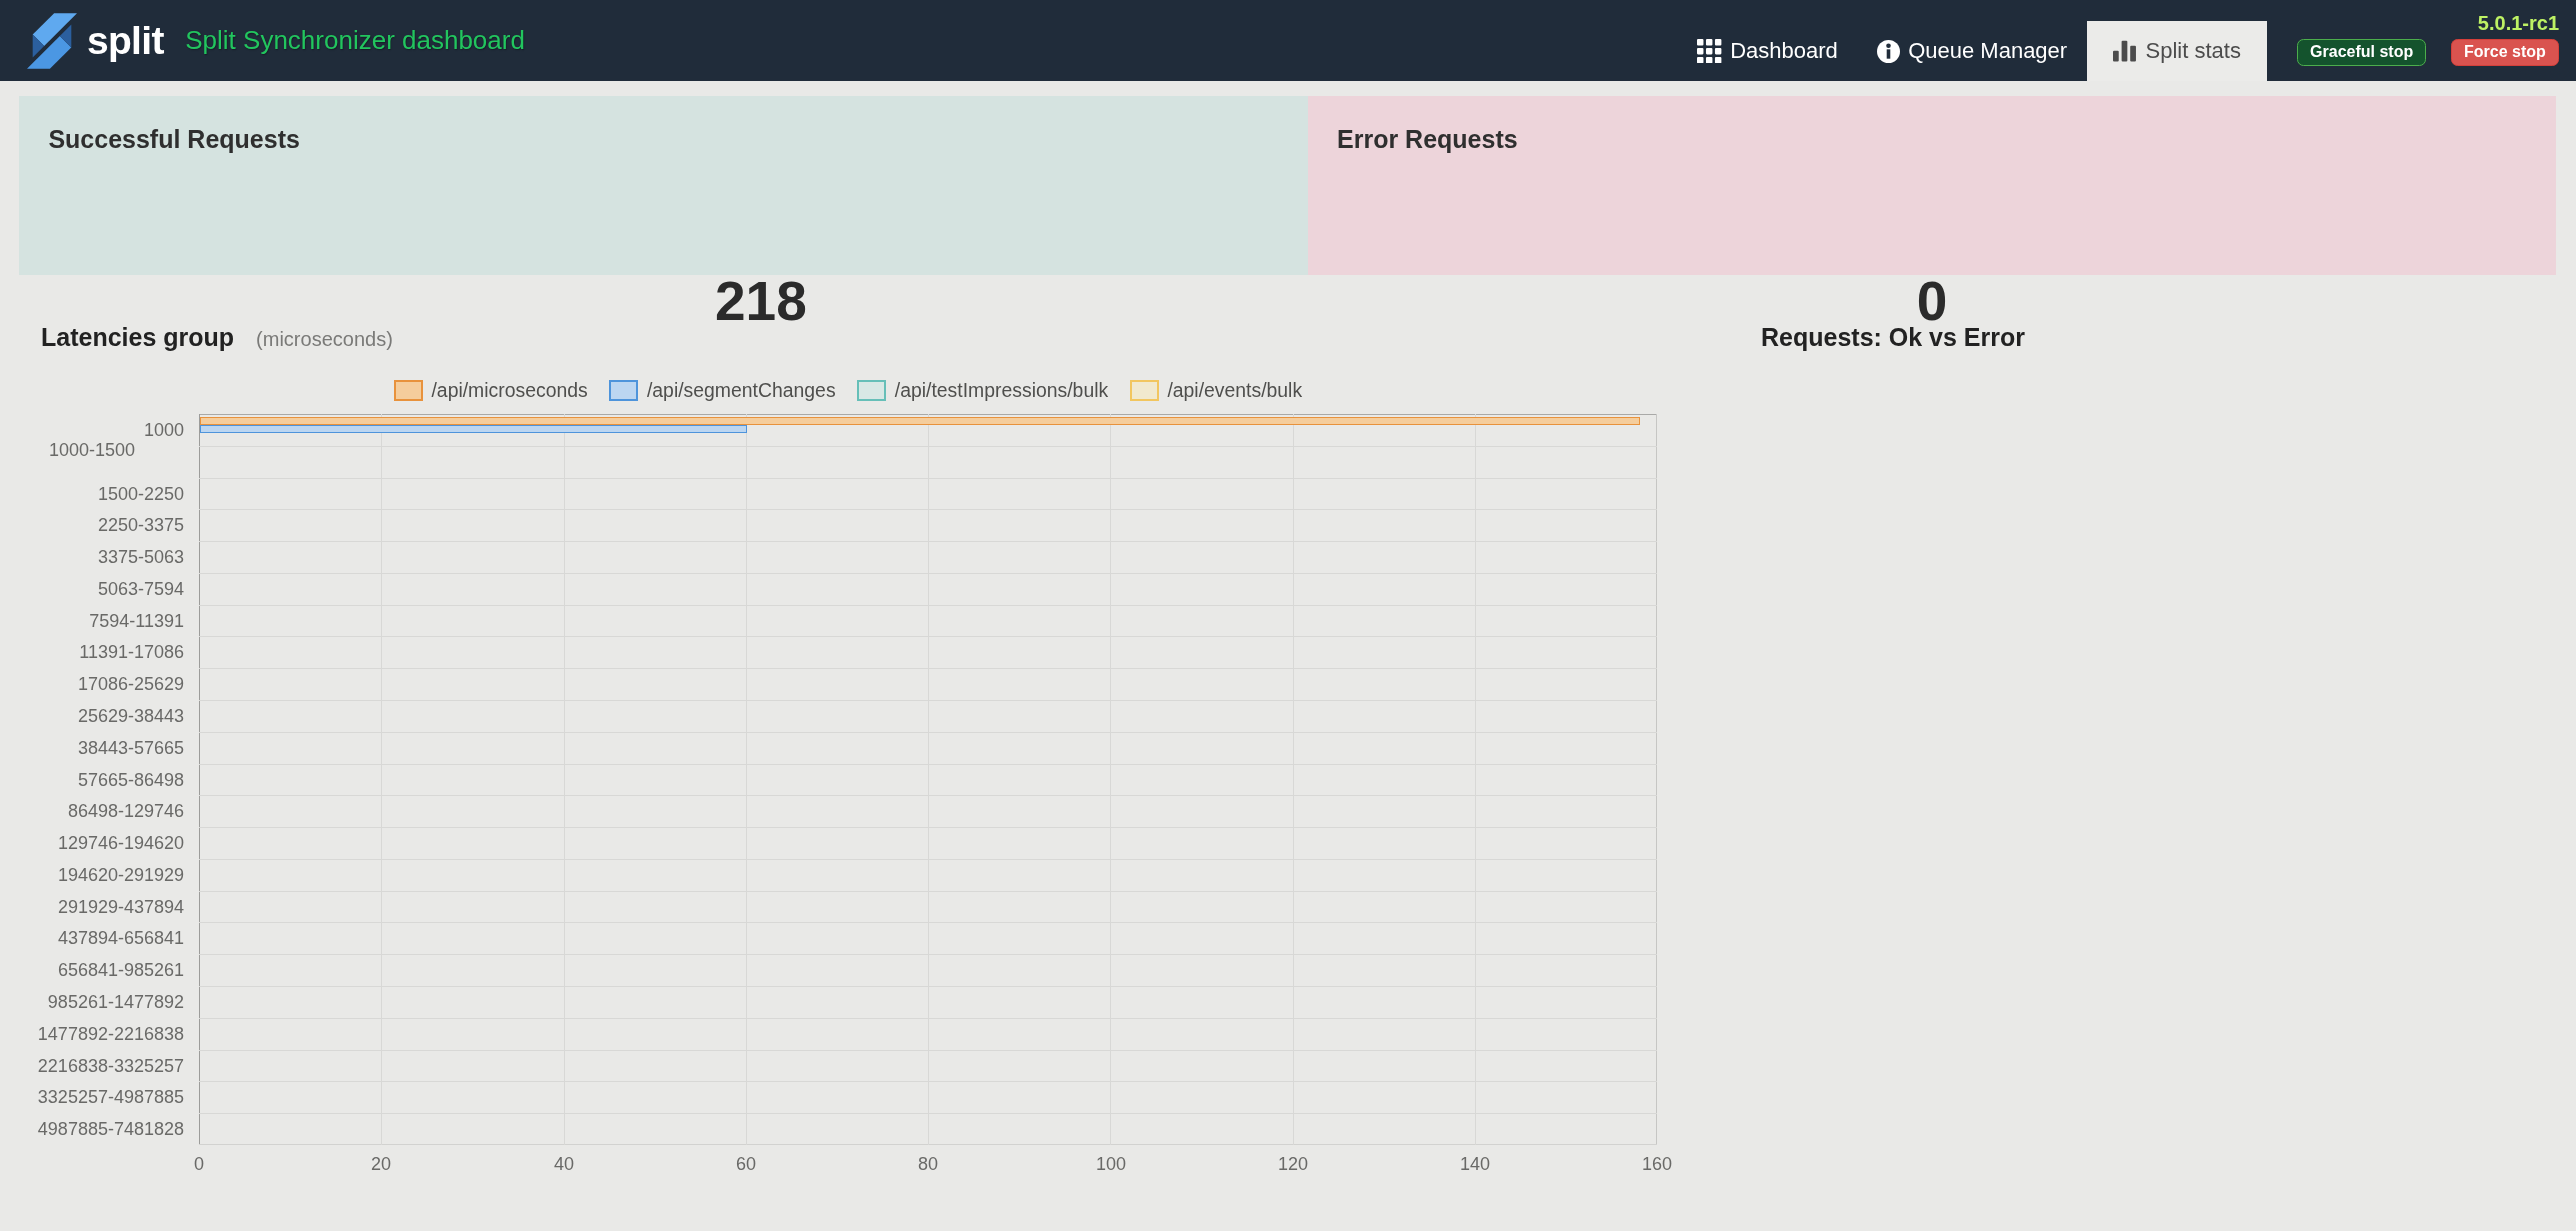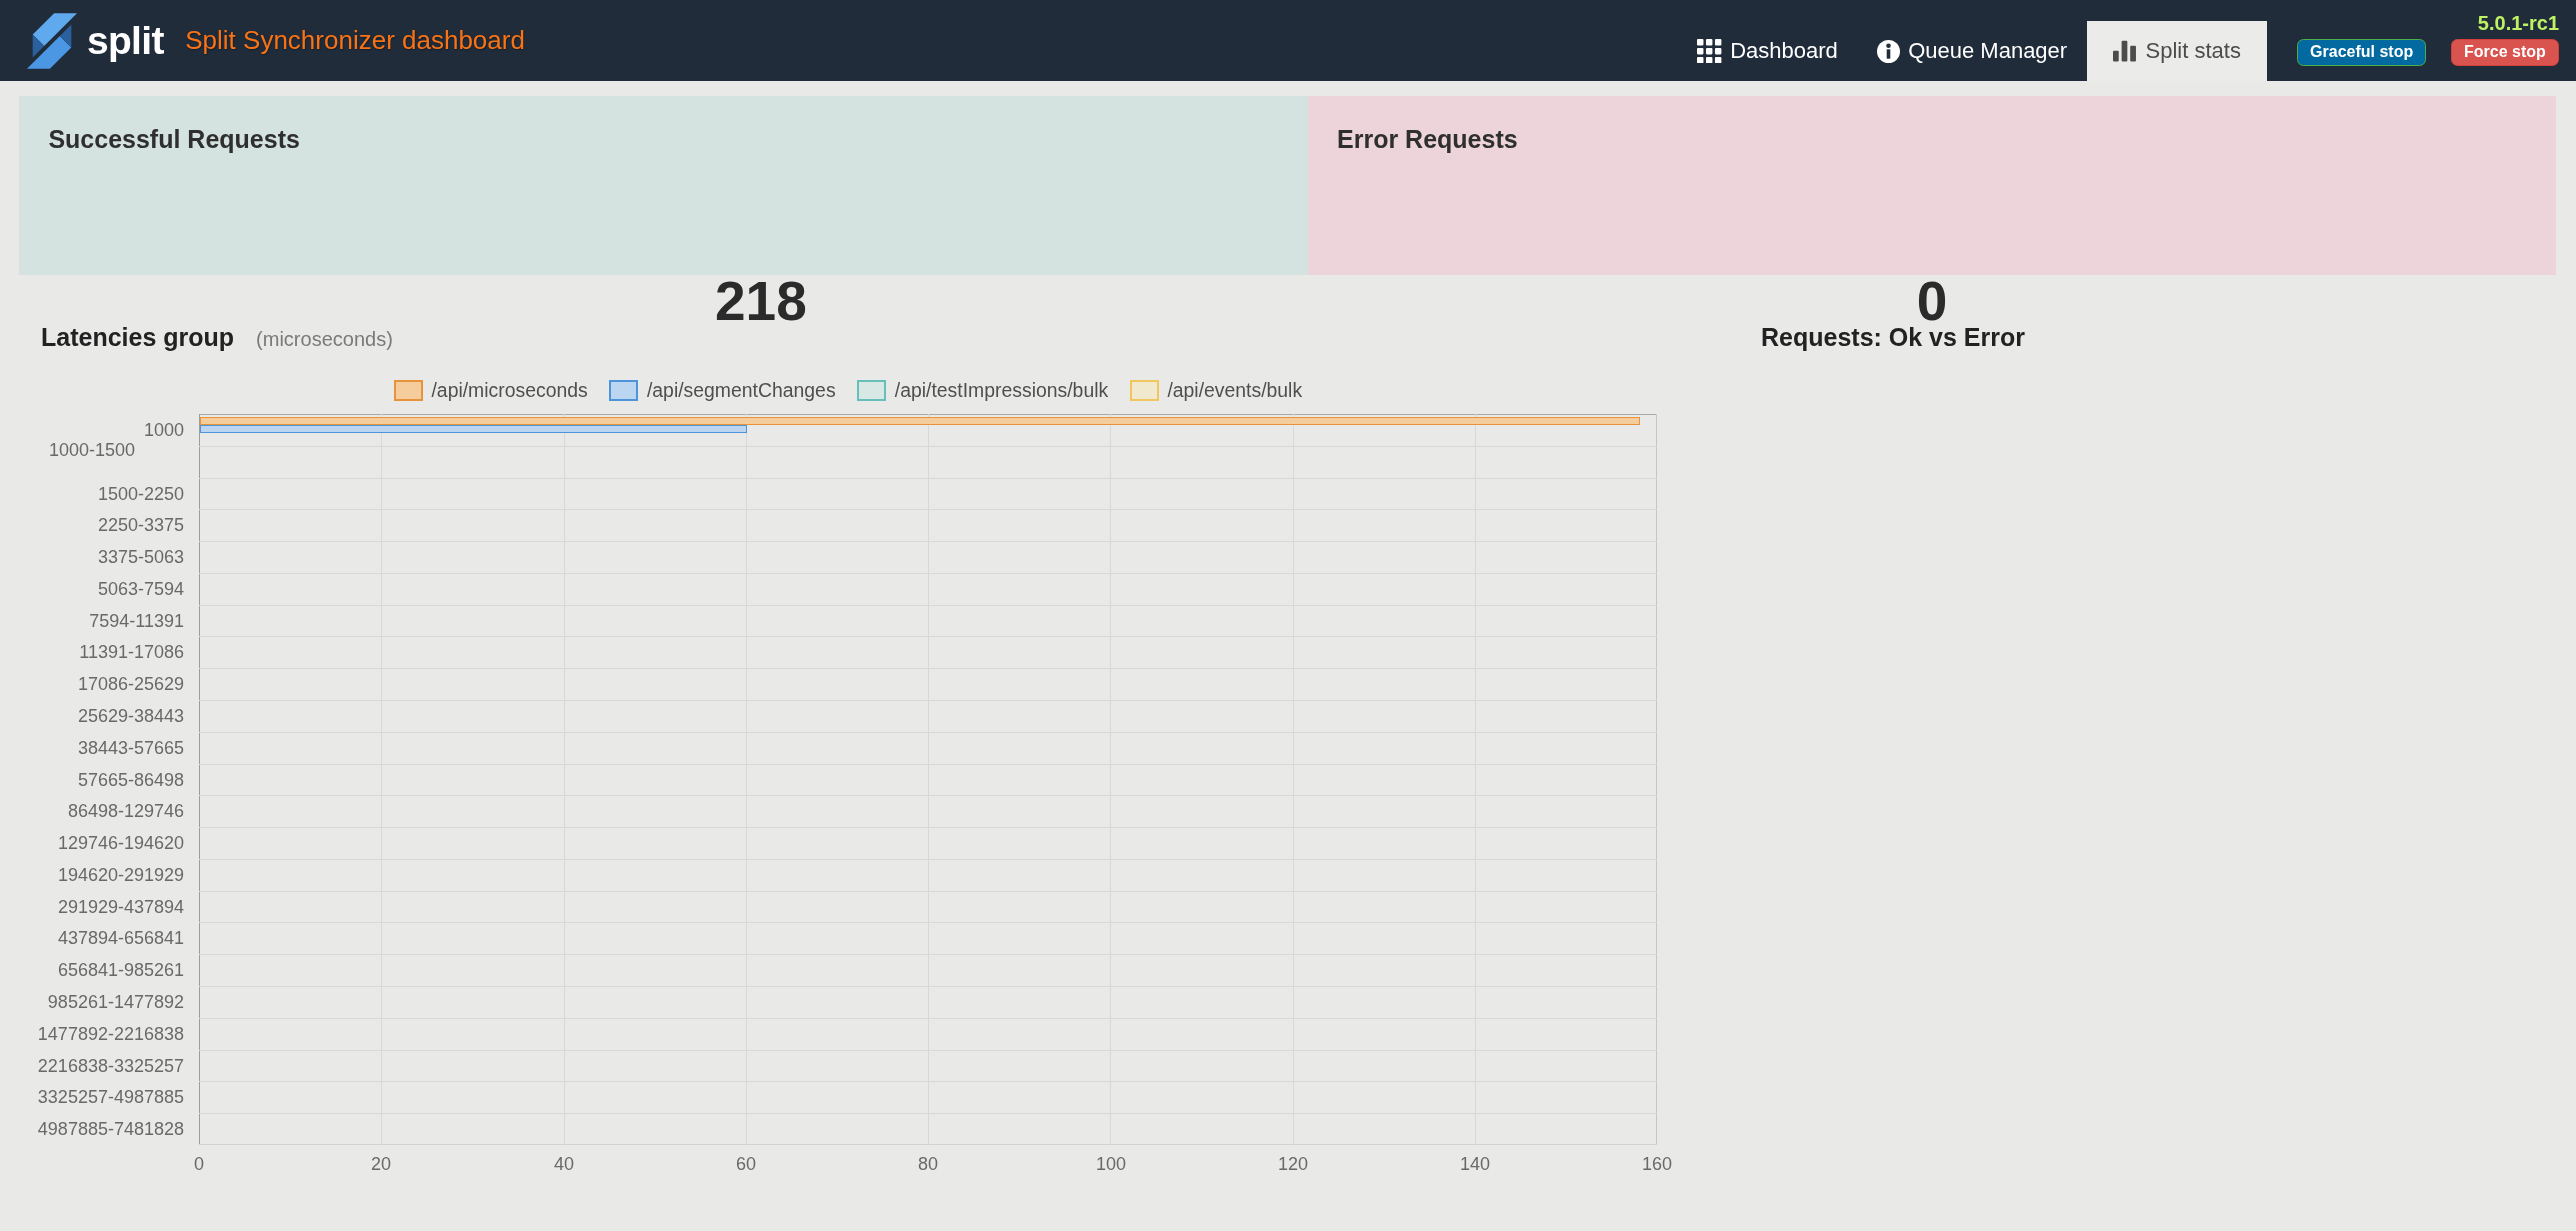--- a/index.html
+++ b/index.html
@@ -4,21 +4,21 @@
 <style>
   * { margin:0; padding:0; box-sizing:border-box; }
   html,body { width:2576px; height:1232px; }
   body { font-family:"Liberation Sans","DejaVu Sans",sans-serif; background:#e9e9e7; }
   .page { position:relative; width:2576px; height:1232px; overflow:hidden; background:#e9e9e7; }
 
   
   .navbar { position:absolute; left:0; top:0; width:2576px; height:81px; background:#202c3a; display:flex; justify-content:space-between; }
   .brand { display:flex; align-items:center; padding-left:27px; height:81px; cursor:pointer; }
   .brand-word { color:#ffffff; font-size:39px; font-weight:700; letter-spacing:-0.7px; margin-left:10px; }
-  .brand-title { color:#f97316; font-size:26px; margin-left:21.6px; text-shadow:0.7px 1.4px 1.4px rgba(0,0,0,.35); }
+  .brand-title { color:#22c55e; font-size:26px; margin-left:21.6px; text-shadow:0.7px 1.4px 1.4px rgba(0,0,0,.35); }
   .nav-right { display:flex; align-items:flex-end; height:81px; }
   .nav-item { height:60px; display:flex; align-items:center; gap:8.6px; padding:0 19.4px; color:#ffffff; font-size:22px; cursor:pointer; text-decoration:none; }
   .nav-item.active { background:#ebebe9; color:#4c4c4c; padding:0 26px; }
   .nav-icon { display:flex; align-items:center; }
   .nav-actions { height:81px; display:flex; flex-direction:column; align-items:flex-end; padding-right:17px; margin-left:30px; }
   .version { color:#bef264; font-size:20px; font-weight:700; margin-top:11.5px; }
   .btn-row { display:flex; gap:24.4px; margin-top:4.3px; }
   .btn { height:27px; border-radius:6.5px; border:0.7px solid transparent; color:#fff; font-size:16px; font-weight:700; padding:0 12.2px; font-family:inherit; cursor:pointer; }
 
   
@@ -107,21 +107,21 @@
             <rect x="24" y="8" width="8" height="22" rx="1.5"></rect>
           </svg>
         </span>
         <span>Split stats</span>
       </a>
 
 
       <div class="nav-actions">
         <div class="version">5.0.1-rc1</div>
         <div class="btn-row">
-          <button class="btn" style="background: #0369a1; border-color: rgb(76, 174, 76);">Graceful stop</button>
+          <button class="btn" style="background: #14532d; border-color: rgb(76, 174, 76);">Graceful stop</button>
           <button class="btn" style="background: rgb(217, 83, 79); border-color: rgb(212, 63, 58);">Force stop</button>
         </div>
       </div>
     </nav>
   </header>
 
   <section class="card ok" style="background: rgb(213, 227, 224);">
     <div class="card-title">Successful Requests</div>
     <div class="card-value">218</div>
   </section>

